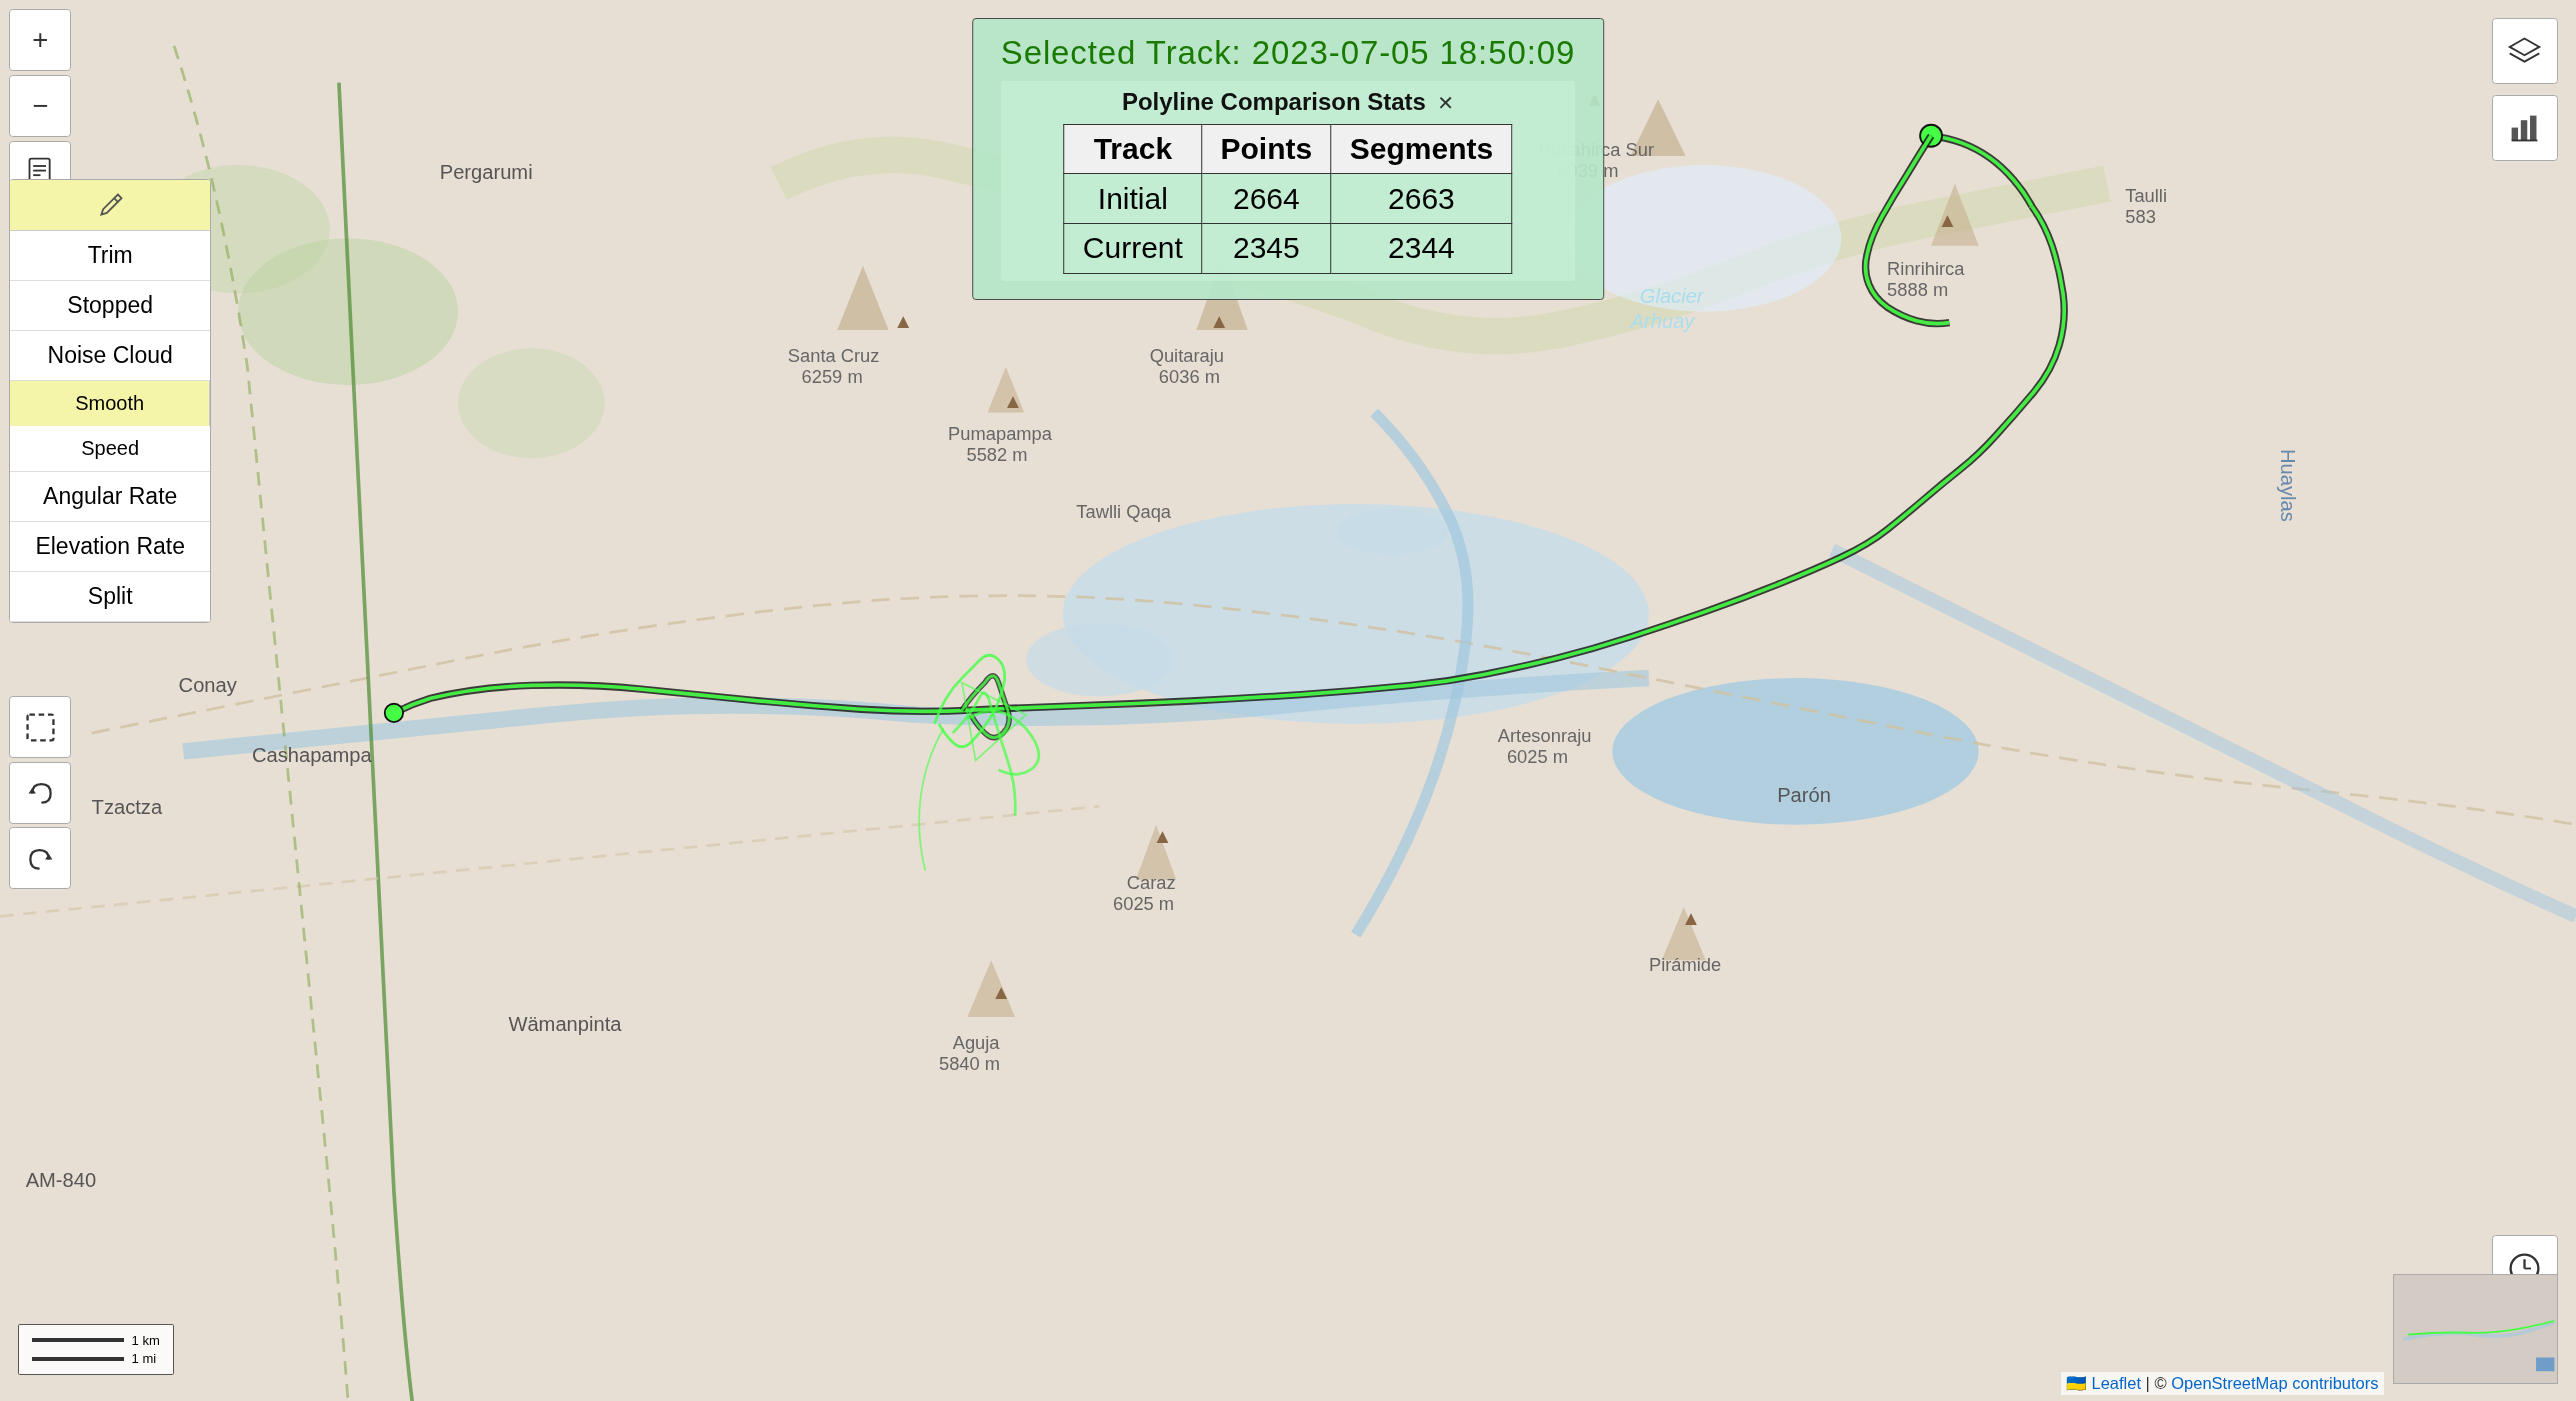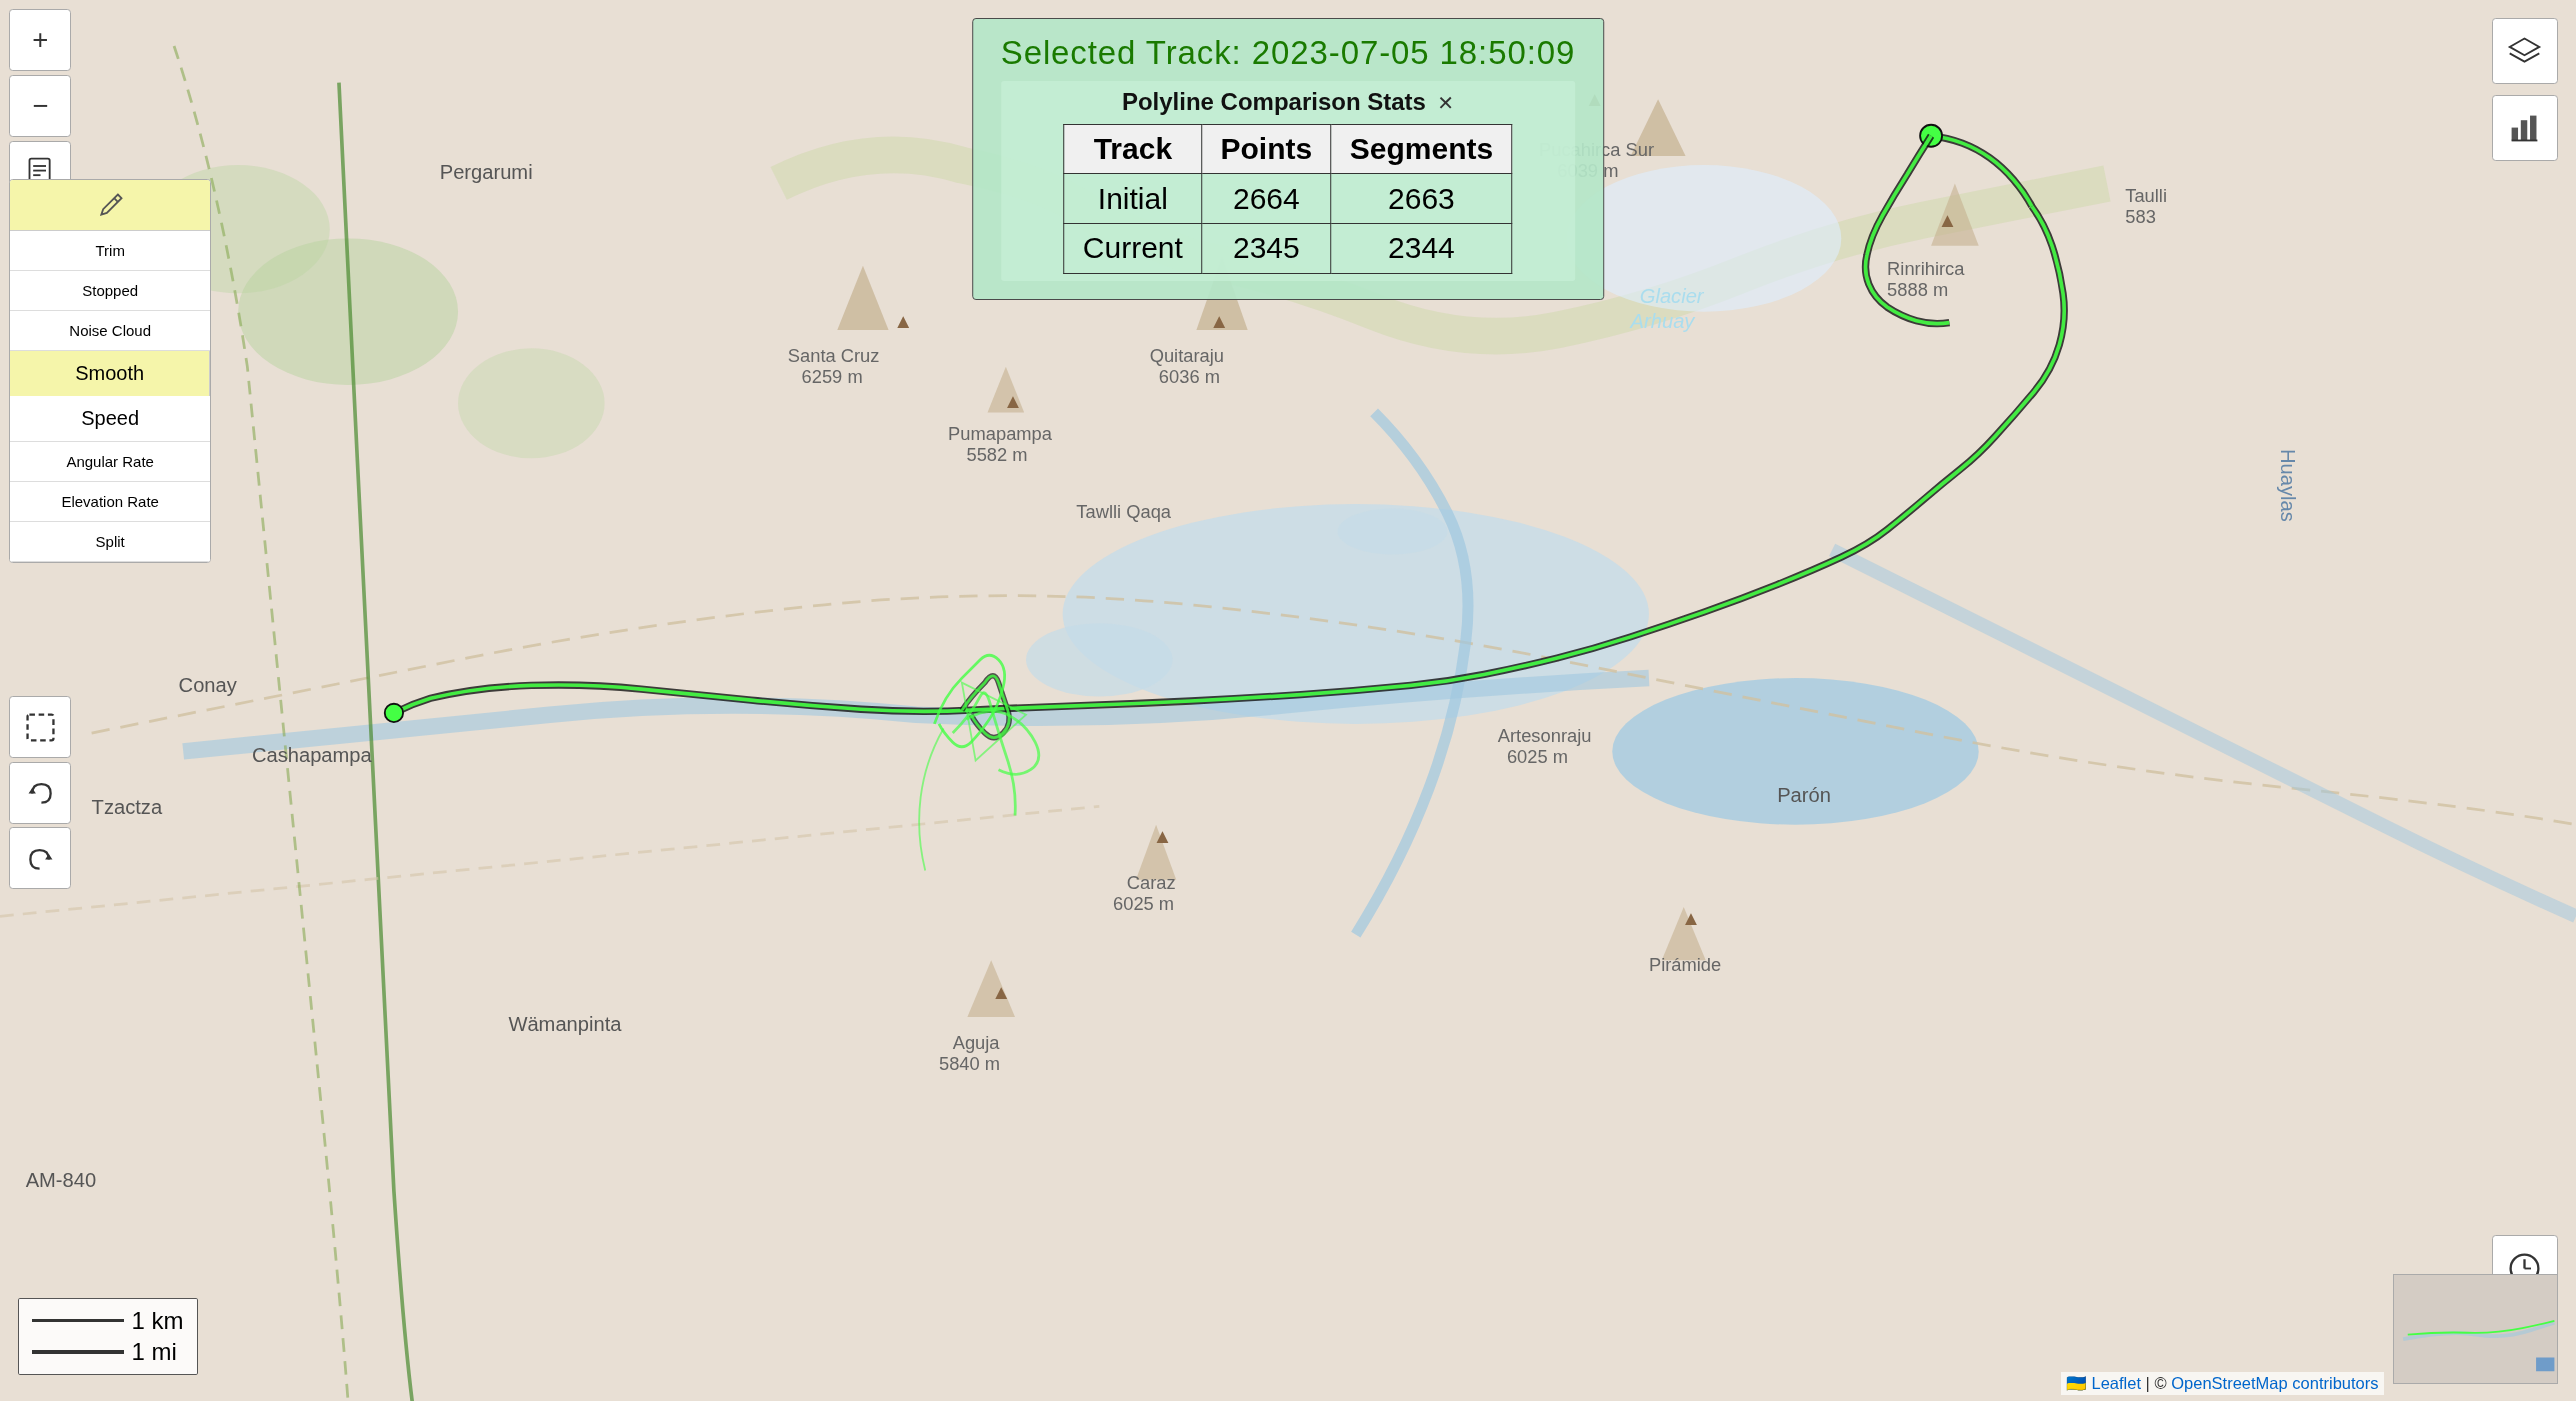--- a/index.html
+++ b/index.html
@@ -128,21 +128,21 @@
       align-items: center;
       justify-content: center;
       border-bottom: 0.9px solid #ccc;
       height: 51px;
     }
 
     .edit-menu-item {
       padding: 11px 4px;
       border-bottom: 0.9px solid #ddd;
       cursor: pointer;
-      font-size: 15px;
+      font-size: 23px;
       text-align: center;
       background: white;
     }
 
     
     #smooth-row {
       display: flex;
       align-items: stretch;
       border-bottom: 0.9px solid #ddd;
       flex-direction: column;
@@ -170,21 +170,21 @@
     }
 
     
     #scale-bar {
       position: absolute;
       bottom: 27.5px;
       left: 18.3px;
       background: rgba(255,255,255,0.85);
       border: 1.4px solid #555;
       padding: 7.3px 13px;
-      font-size: 24px;
+      font-size: 13px;
       border-radius: 1.8px;
       z-index: 1000;
     }
 
     
     #layer-btn {
       position: absolute;
       top: 18.3px;
       right: 18.3px;
       width: 66px;

